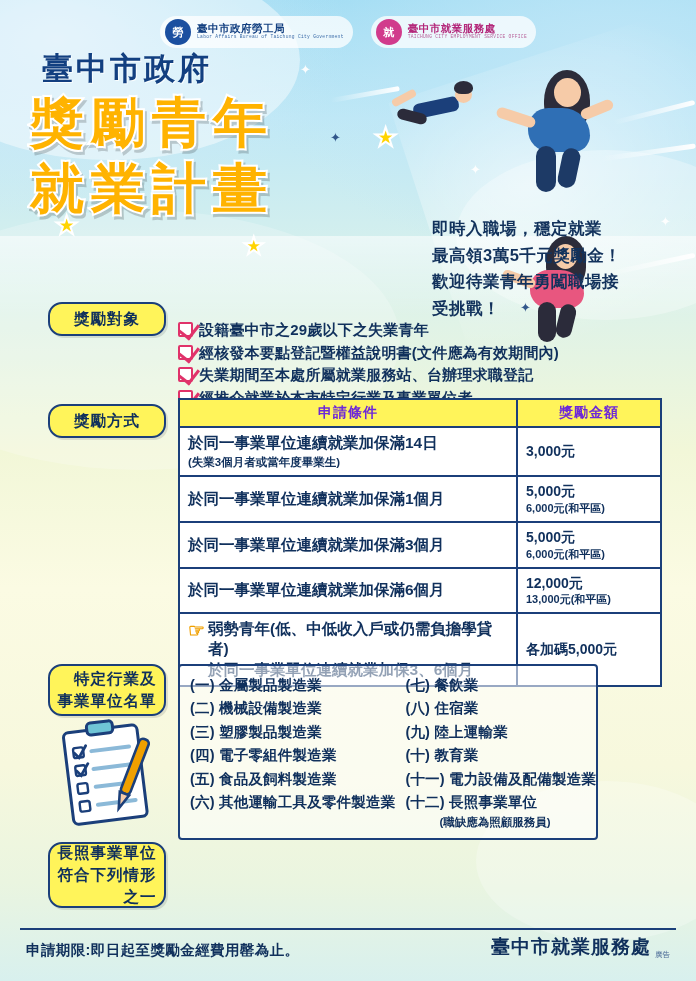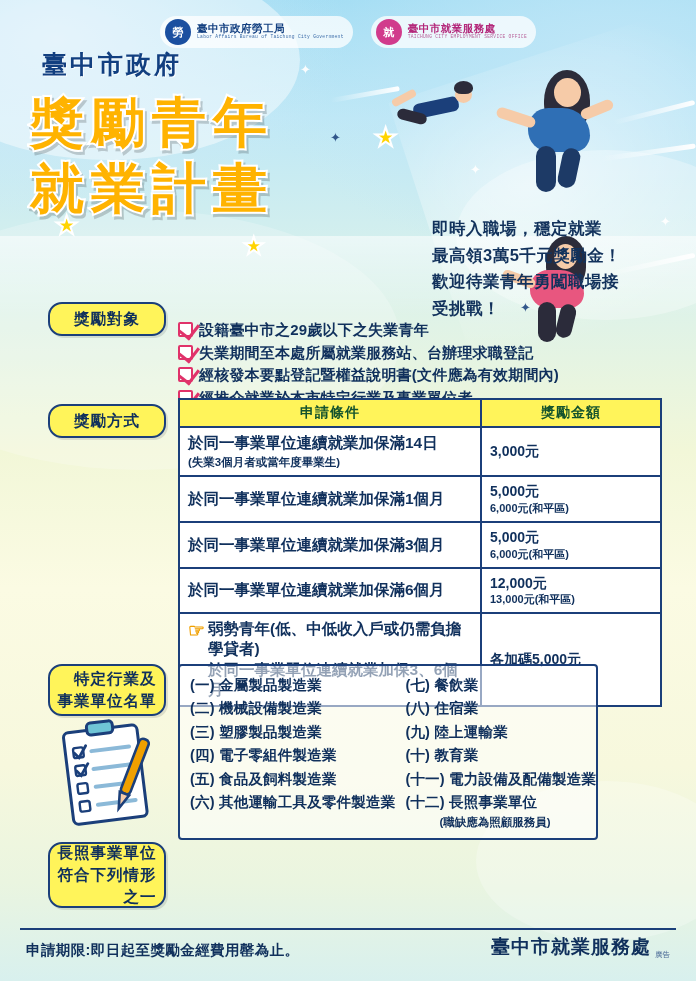--- a/index.html
+++ b/index.html
@@ -43,21 +43,21 @@
   .logo.esc .mark { background: #d13b8c; }
   .logo .txt { line-height: 1.05; font-family: Liberation Mono, monospace; }
   .logo .t1 { font-size: 10.5px; font-weight: bold; color: #123f80; letter-spacing: .5px; }
   .logo.esc .t1 { color: #b3277a; }
   .logo .t2 { font-size: 4.6px; color: #3a6ba8; letter-spacing: .3px; white-space: nowrap; }
   .logo.esc .t2 { color: #b8629a; }
 
   
   .gov-title {
     position: absolute; left: 42px; top: 48px; z-index: 7;
-    font-size: 25px; font-weight: bold; color: #123f80; letter-spacing: 3px;
+    font-size: 31px; font-weight: bold; color: #123f80; letter-spacing: 3px;
     text-shadow: 1px 1px 0 rgba(255,255,255,0.8);
   }
   .big-title { position: absolute; left: 30px; top: 90px; z-index: 7; }
   .big-title .line {
     font-size: 54px; font-weight: bold; letter-spacing: 7px;
     color: #ffb300;
     -webkit-text-stroke: 4px #ffffff;
     paint-order: stroke fill;
     line-height: 1.22;
     filter: drop-shadow(2px 3px 0 rgba(0,0,0,0.18));
@@ -97,23 +97,23 @@
     border-right: 3px solid #e0326a; border-bottom: 3px solid #e0326a;
     transform: rotate(38deg);
   }
   .target-row .t { font-size: 15px; color: #10305c; font-weight: bold; letter-spacing: .2px; line-height: 1.3; }
 
   
   .table-wrap { position: absolute; left: 178px; top: 398px; width: 484px; z-index: 8; }
   table.reward { width: 100%; border-collapse: collapse; background: #fff; }
   table.reward th, table.reward td { border: 2px solid #1b3f7a; padding: 5px 8px; vertical-align: middle; }
   table.reward thead th {
-    background: #fff45a; color: #14532d; font-size: 14px; font-weight: bold; letter-spacing: 1px; text-align: center; padding: 4px 6px;
-  }
-  td.cond { width: 302px; font-size: 15.5px; color: #10305c; font-weight: bold; line-height: 1.3; }
+    background: #fff45a; color: #6d28d9; font-size: 14px; font-weight: bold; letter-spacing: 1px; text-align: center; padding: 4px 6px;
+  }
+  td.cond { width: 338px; font-size: 15.5px; color: #10305c; font-weight: bold; line-height: 1.3; }
   td.cond .sub { display: block; font-size: 11.5px; font-weight: bold; color: #10305c; margin-top: 2px; }
   td.amt { font-size: 14px; color: #10305c; font-weight: bold; line-height: 1.35; }
   td.amt .small { font-size: 11px; }
   .hand { color: #f0a000; font-size: 19px; margin-right: 3px; }
 
   
   .ind-wrap { position: absolute; left: 178px; top: 664px; width: 420px; border: 2px solid #1b3f7a; border-radius: 4px; background: rgba(255,255,255,0.55); padding: 8px 10px; z-index: 8; }
   .ind-cols { display: flex; gap: 10px; }
   .ind-col { flex: 1; }
   .ind-item { font-size: 14.5px; color: #10305c; font-weight: bold; line-height: 1.62; letter-spacing: .2px; white-space: nowrap; }
@@ -221,25 +221,25 @@
 
   <div class="label-box" style="left:48px; top:302px; width:118px; height:34px;">獎勵對象</div>
 
   <div class="target-list">
     <div class="target-row">
       <div class="chk"></div>
       <div class="t">設籍臺中市之29歲以下之失業青年</div>
     </div>
     <div class="target-row">
       <div class="chk"></div>
-      <div class="t">失業期間至本處所屬就業服務站、台辦理求職登記</div>
+      <div class="t">經核發本要點登記暨權益說明書(文件應為有效期間內)</div>
     </div>
     <div class="target-row">
       <div class="chk"></div>
-      <div class="t">經核發本要點登記暨權益說明書(文件應為有效期間內)</div>
+      <div class="t">失業期間至本處所屬就業服務站、台辦理求職登記</div>
     </div>
     <div class="target-row">
       <div class="chk"></div>
       <div class="t">經推介就業於本市特定行業及事業單位者</div>
     </div>
   </div>
 
   <div class="label-box" style="left:48px; top:404px; width:118px; height:34px;">獎勵方式</div>
 
   <div class="table-wrap">

